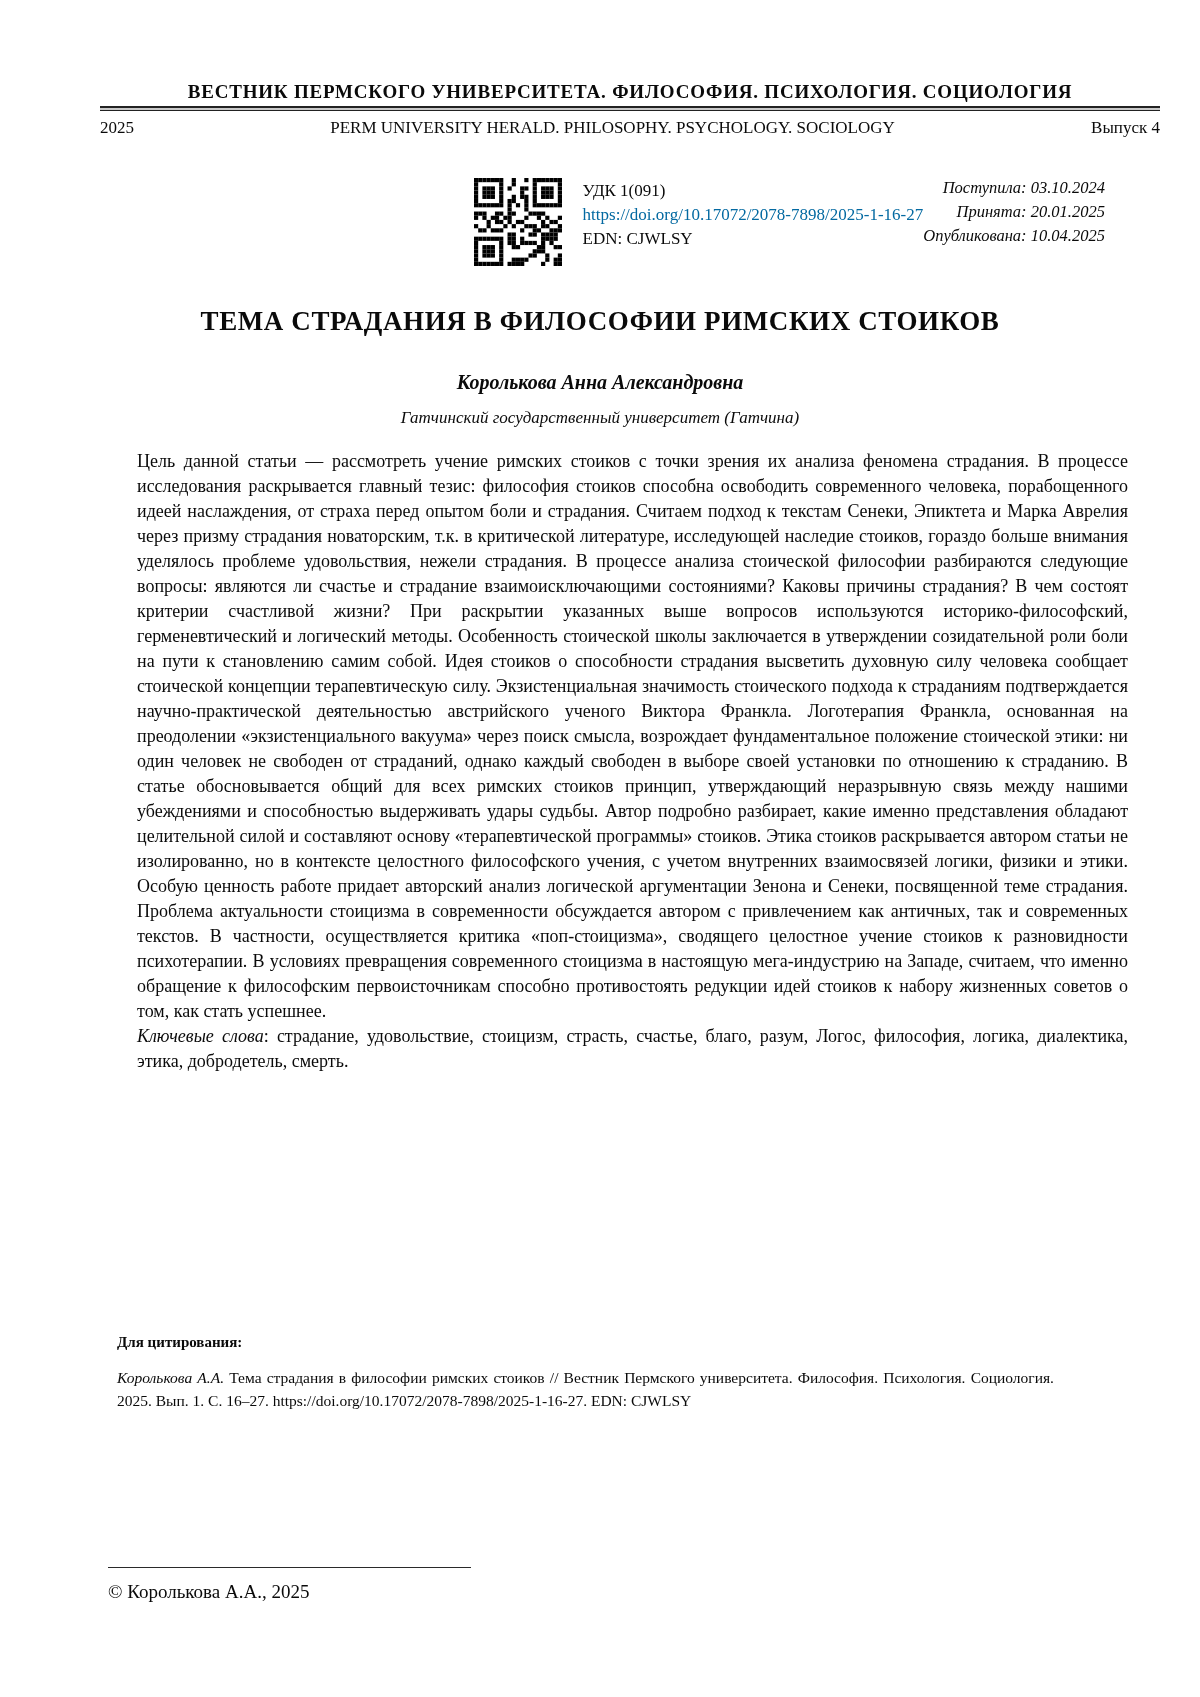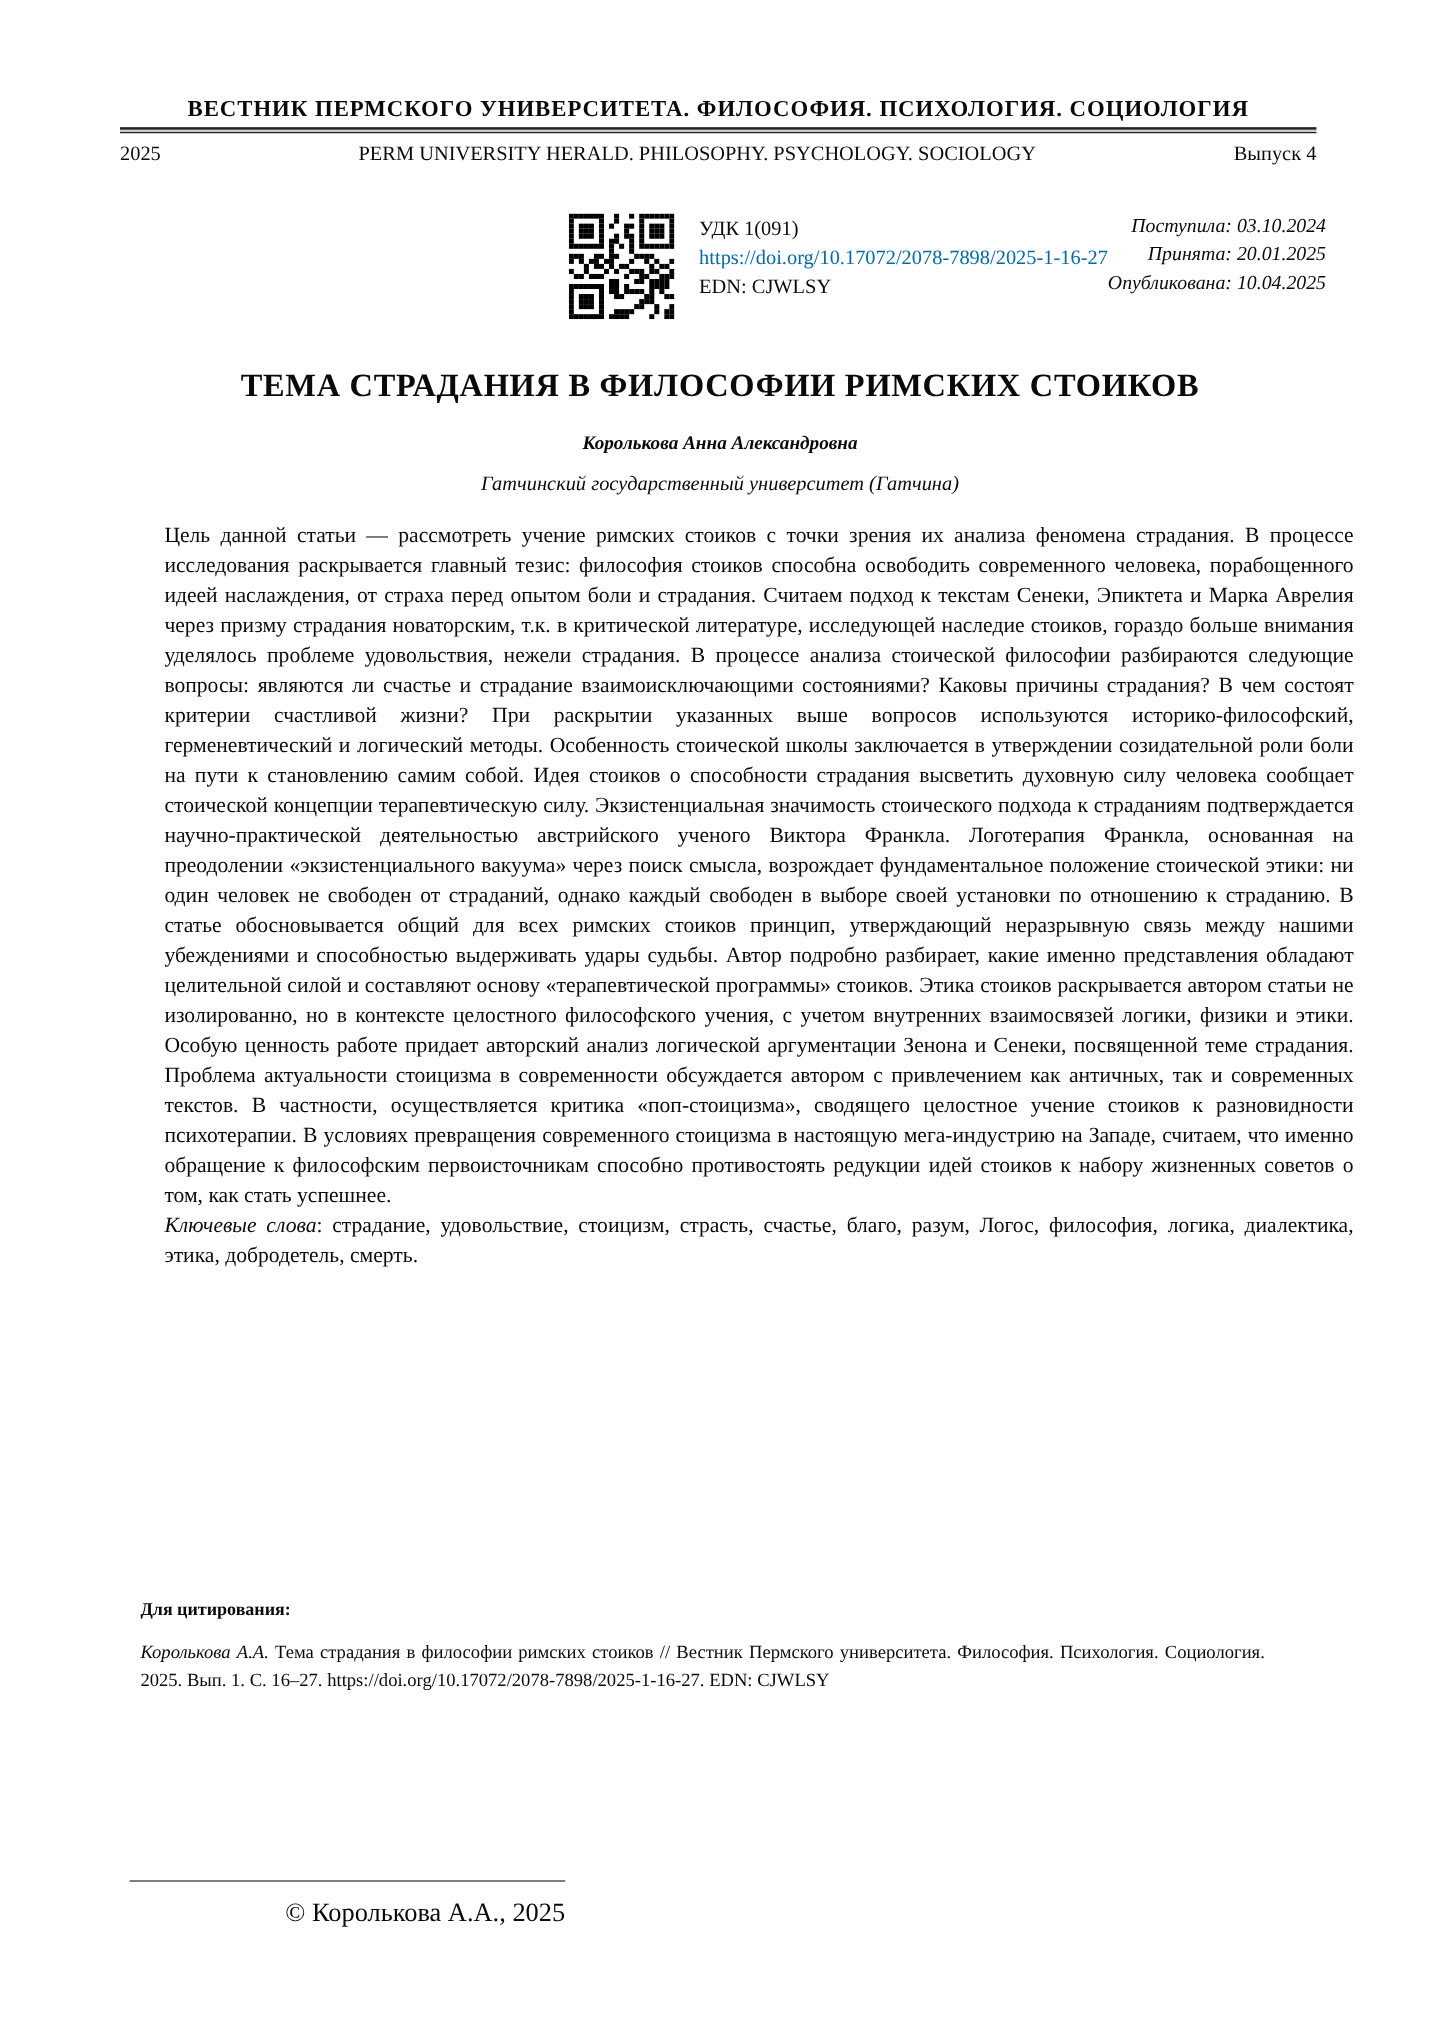--- a/index.html
+++ b/index.html
@@ -7,21 +7,21 @@
     position: relative;
     width: 1200px;
     height: 1697px;
     margin: 0 auto;
     background: #ffffff;
     color: #0a0a0a;
     font-family: "Liberation Serif", "DejaVu Serif", serif;
     overflow: hidden;
   }
   
-  .journal-header { margin: 82px 103px 0 100px; }
+  .journal-header { margin: 82px 40px 0 100px; }
   .jtitle-ru {
     text-align: center;
     font-weight: bold;
     font-size: 19px;
     letter-spacing: 0.8px;
     line-height: 20px;
     white-space: nowrap;
   }
   .double-rule {
     margin-top: 4px;
@@ -57,25 +57,25 @@
   }
   
   .article-title {
     margin-top: 40px;
     text-align: center;
     font-weight: bold;
     font-size: 27px;
     letter-spacing: 0.6px;
   }
   .article-author {
-    margin-top: 24px;
+    margin-top: 34px;
     text-align: center;
     font-weight: bold;
     font-style: italic;
-    font-size: 16px;
+    font-size: 20px;
   }
   .article-affiliation {
     margin-top: 14px;
     text-align: center;
     font-style: italic;
     font-size: 17px;
   }
   
   .abstract-block {
     margin: 21px 72px 0 137px;
@@ -99,21 +99,21 @@
     line-height: 23px;
     text-align: justify;
   }
   
   .footer { position: absolute; top: 1552px; left: 108px; }
   .footnote-separator {
     width: 363px;
     height: 15px;
     border-bottom: 1.5px solid #2a2a2a;
   }
-  .copyright { margin-top: 13px; font-size: 22px; text-align: right; }
+  .copyright { margin-top: 13px; font-size: 19px; }
 </style>
 </head>
 <body>
 
 <div class="page">
 
   <div class="journal-header">
     <div class="jtitle-ru">ВЕСТНИК ПЕРМСКОГО УНИВЕРСИТЕТА. ФИЛОСОФИЯ. ПСИХОЛОГИЯ. СОЦИОЛОГИЯ</div>
     <div class="double-rule"></div>
     <div class="subheader">

